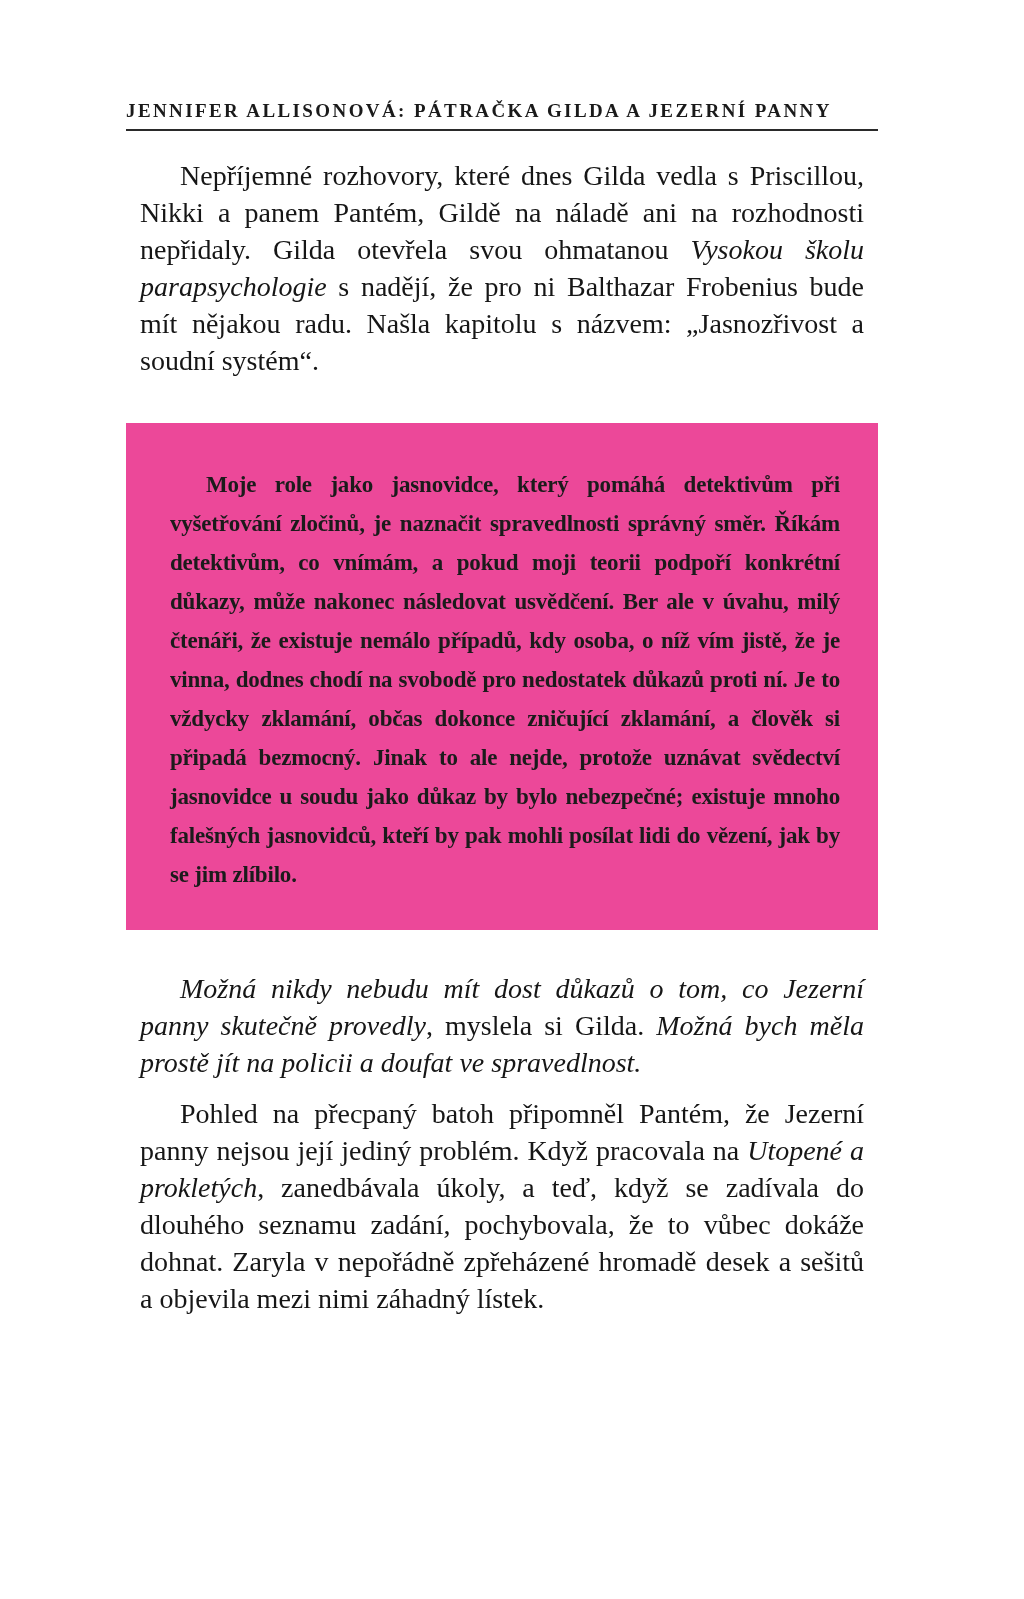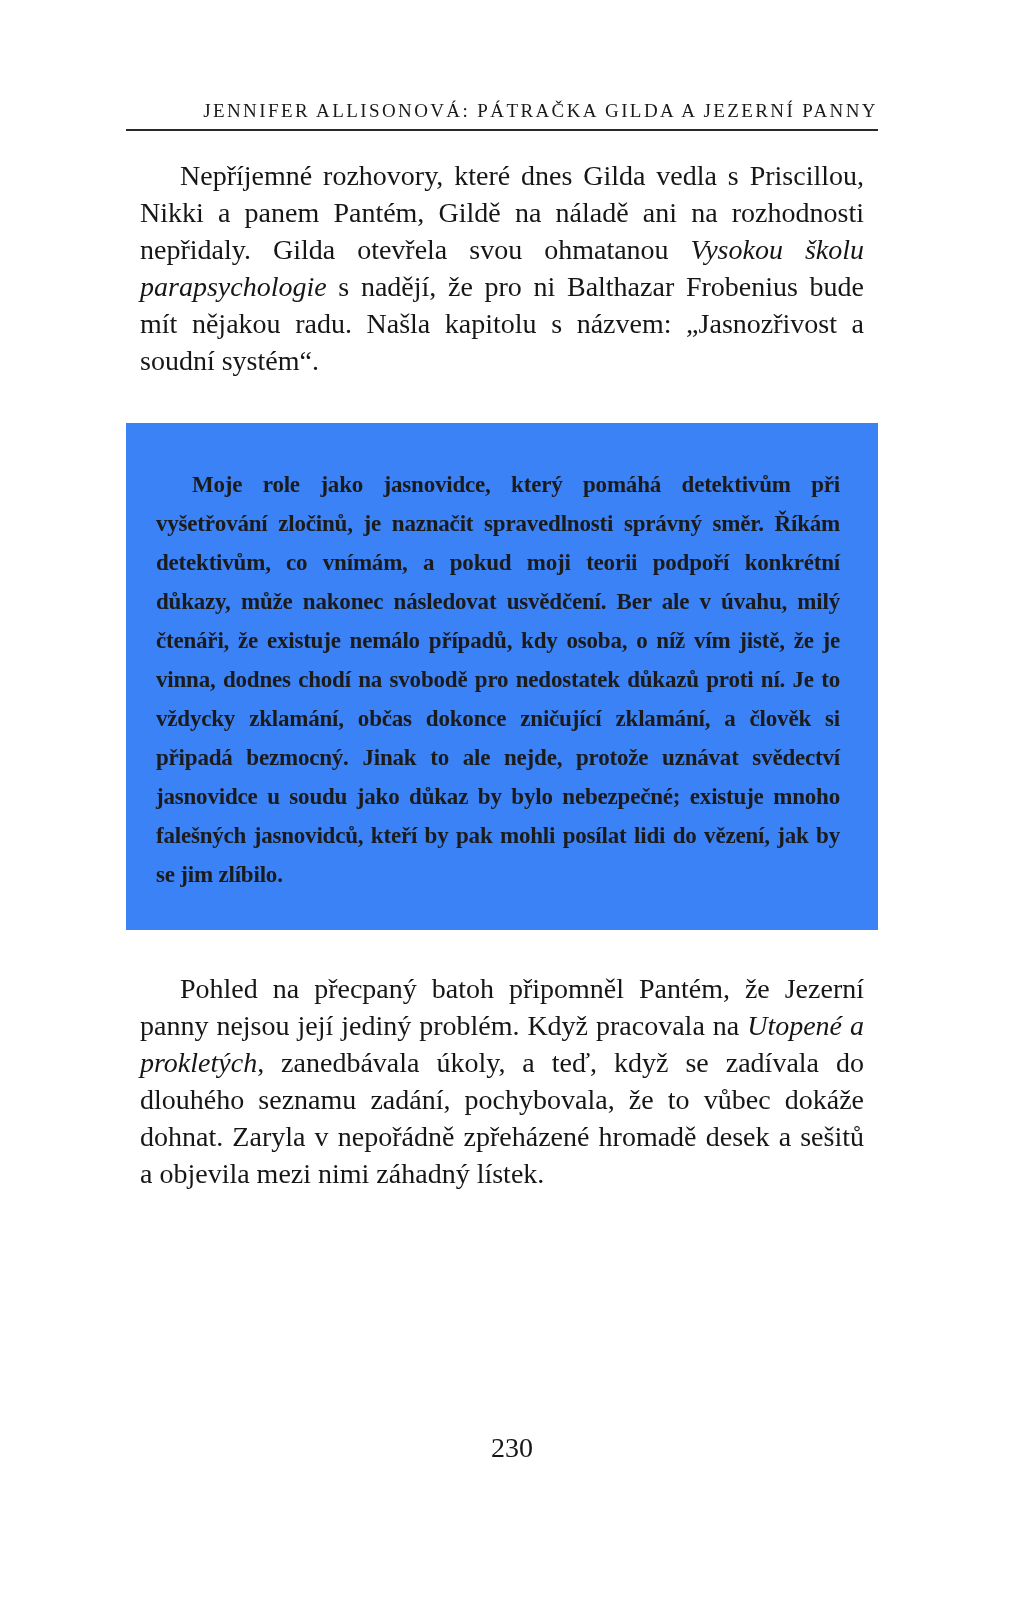--- a/index.html
+++ b/index.html
@@ -13,22 +13,22 @@
     font-family: "Liberation Serif", serif;
     overflow: hidden;
   }
   .content {
     position: absolute;
     left: 126px;
     top: 100px;
     width: 752px;
   }
   .running-header {
-    text-align: right;
-    font-weight: normal;
+    text-align: left;
+    font-weight: bold;
     font-size: 19px;
     letter-spacing: 2.4px;
     color: #1a1a1a;
     white-space: nowrap;
   }
   .header-rule {
     border-bottom: 2px solid #2a2a2a;
     margin-top: 7px;
     margin-bottom: 26px;
   }
@@ -37,23 +37,23 @@
     line-height: 37px;
     text-align: justify;
     color: #161616;
   }
   p.para {
     margin: 14px;
     text-indent: 40px;
   }
   p.para em { font-style: italic; }
   .quote-box {
-    background: #3b82f6;
+    background: #ec4899;
     margin: 44px 0 40px 0;
-    padding: 42px 38px 36px 30px;
+    padding: 42px 38px 36px 44px;
   }
   .quote-para {
     margin: 0;
     text-indent: 36px;
     font-weight: bold;
     font-size: 23px;
     line-height: 39px;
     letter-spacing: -0.2px;
     text-align: justify;
     color: #1b1b1b;
@@ -79,20 +79,20 @@
     <div class="header-rule"></div>
 
     <div class="body-text">
 
       <p class="para"><span>Nepříjemné rozhovory, které dnes Gilda vedla s Priscillou, Nikki a panem Pantém, Gildě na náladě ani na rozhodnosti nepřidaly. Gilda otevřela svou ohmatanou </span><em>Vysokou školu parapsychologie</em><span> s nadějí, že pro ni Balthazar Frobenius bude mít nějakou radu. Našla kapitolu s názvem: „Jasnozřivost a soudní systém“.</span></p>
 
       <div class="quote-box">
         <p class="quote-para"><span>Moje role jako jasnovidce, který pomáhá detektivům při vyšetřování zločinů, je naznačit spravedlnosti správný směr. Říkám detektivům, co vnímám, a pokud moji teorii podpoří konkrétní důkazy, může nakonec následovat usvědčení. Ber ale v úvahu, milý čtenáři, že existuje nemálo případů, kdy osoba, o níž vím jistě, že je vinna, dodnes chodí na svobodě pro nedostatek důkazů proti ní. Je to vždycky zklamání, občas dokonce zničující zklamání, a člověk si připadá bezmocný. Jinak to ale nejde, protože uznávat svědectví jasnovidce u soudu jako důkaz by bylo nebezpečné; existuje mnoho falešných jasnovidců, kteří by pak mohli posílat lidi do vězení, jak by se jim zlíbilo.</span></p>
       </div>
 
+      <p class="para"><em>Možná nikdy nebudu mít dost důkazů o tom, co Jezerní panny skutečně provedly</em><span>, myslela si Gilda. </span><em>Možná bych měla prostě jít na policii a doufat ve spravedlnost.</em></p>
 
       <p class="para"><span>Pohled na přecpaný batoh připomněl Pantém, že Jezerní panny nejsou její jediný problém. Když pracovala na </span><em>Utopené a prokletých</em><span>, zanedbávala úkoly, a teď, když se zadívala do dlouhého seznamu zadání, pochybovala, že to vůbec dokáže dohnat. Zaryla v nepořádně zpřeházené hromadě desek a sešitů a objevila mezi nimi záhadný lístek.</span></p>
 
     </div>
   </div>
 
-  <div class="page-number">230</div>
 </div>
 
 </body></html>

